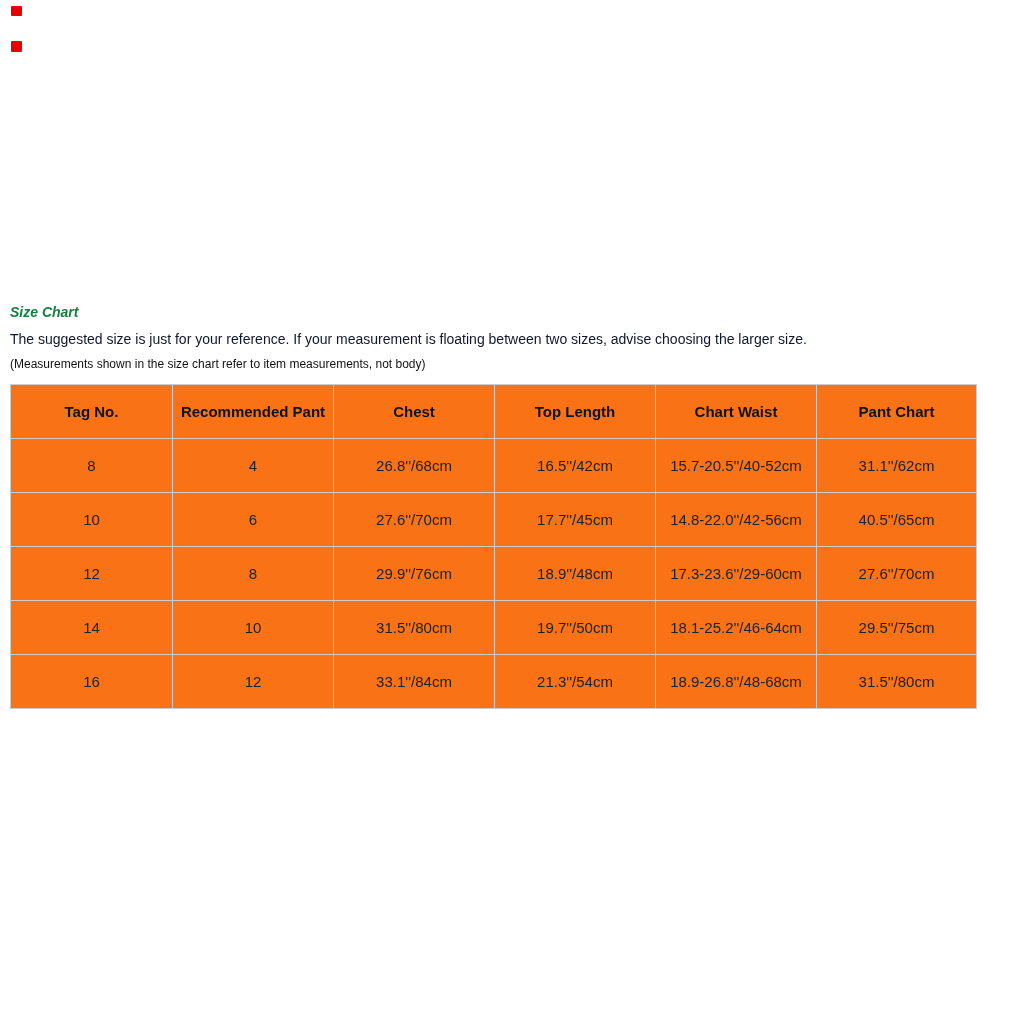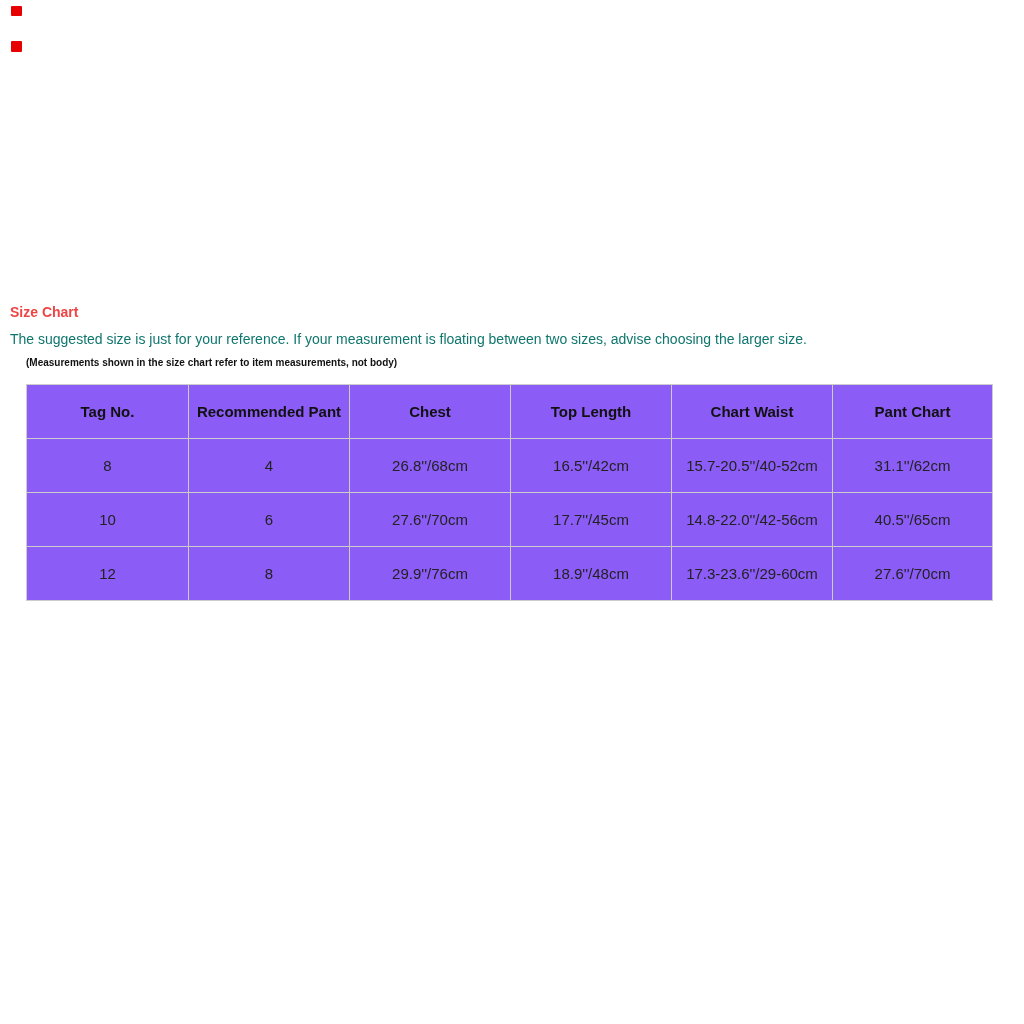--- a/index.html
+++ b/index.html
@@ -25,56 +25,55 @@
   #red-glyph-1 { left: 11px; top: 6px;  width: 11px; height: 10px; }
   #red-glyph-2 { left: 11px; top: 41px; width: 11px; height: 11px; }
 
   
   #size-chart-title {
     position: absolute;
     left: 10px;
     top: 304px;
     font-size: 14px;
     font-weight: bold;
-    color: #ef4444;
+    color: #15803d;
     white-space: nowrap;
+    font-style: italic;
   }
   #size-warning {
     position: absolute;
     left: 10px;
     top: 331px;
     font-size: 14px;
     font-weight: normal;
-    color: #0f766e;
+    color: #0f172a;
     white-space: nowrap;
   }
   #size-note {
     position: absolute;
     left: 10px;
     top: 357px;
-    font-size: 10px;
-    font-weight: bold;
+    font-size: 12px;
+    font-weight: normal;
     color: #111111;
     white-space: nowrap;
-    margin-left: 16px;
   }
 
   
   #table-wrap {
     position: absolute;
     left: 10px;
     top: 384px;
     width: 966px;
   }
   table.size-table {
     width: 966px;
     border-collapse: collapse;
     table-layout: fixed;
-    background: #8b5cf6;
-    margin-left: 16px;
+    background: #f97316;
   }
   table.size-table th,
   table.size-table td {
     border: 1px solid #cccccc;
     text-align: center;
     vertical-align: middle;
     height: 53px;
     padding: 0;
     font-size: 15px;
     color: #222222;
@@ -133,15 +132,31 @@
         <td>40.5''/65cm</td>
       </tr>
       <tr>
         <td>12</td>
         <td>8</td>
         <td>29.9''/76cm</td>
         <td>18.9''/48cm</td>
         <td>17.3-23.6''/29-60cm</td>
         <td>27.6''/70cm</td>
       </tr>
+      <tr>
+        <td>14</td>
+        <td>10</td>
+        <td>31.5''/80cm</td>
+        <td>19.7''/50cm</td>
+        <td>18.1-25.2''/46-64cm</td>
+        <td>29.5''/75cm</td>
+      </tr>
+      <tr>
+        <td>16</td>
+        <td>12</td>
+        <td>33.1''/84cm</td>
+        <td>21.3''/54cm</td>
+        <td>18.9-26.8''/48-68cm</td>
+        <td>31.5''/80cm</td>
+      </tr>
     </tbody>
   </table>
 </div>
 
 </body></html>

